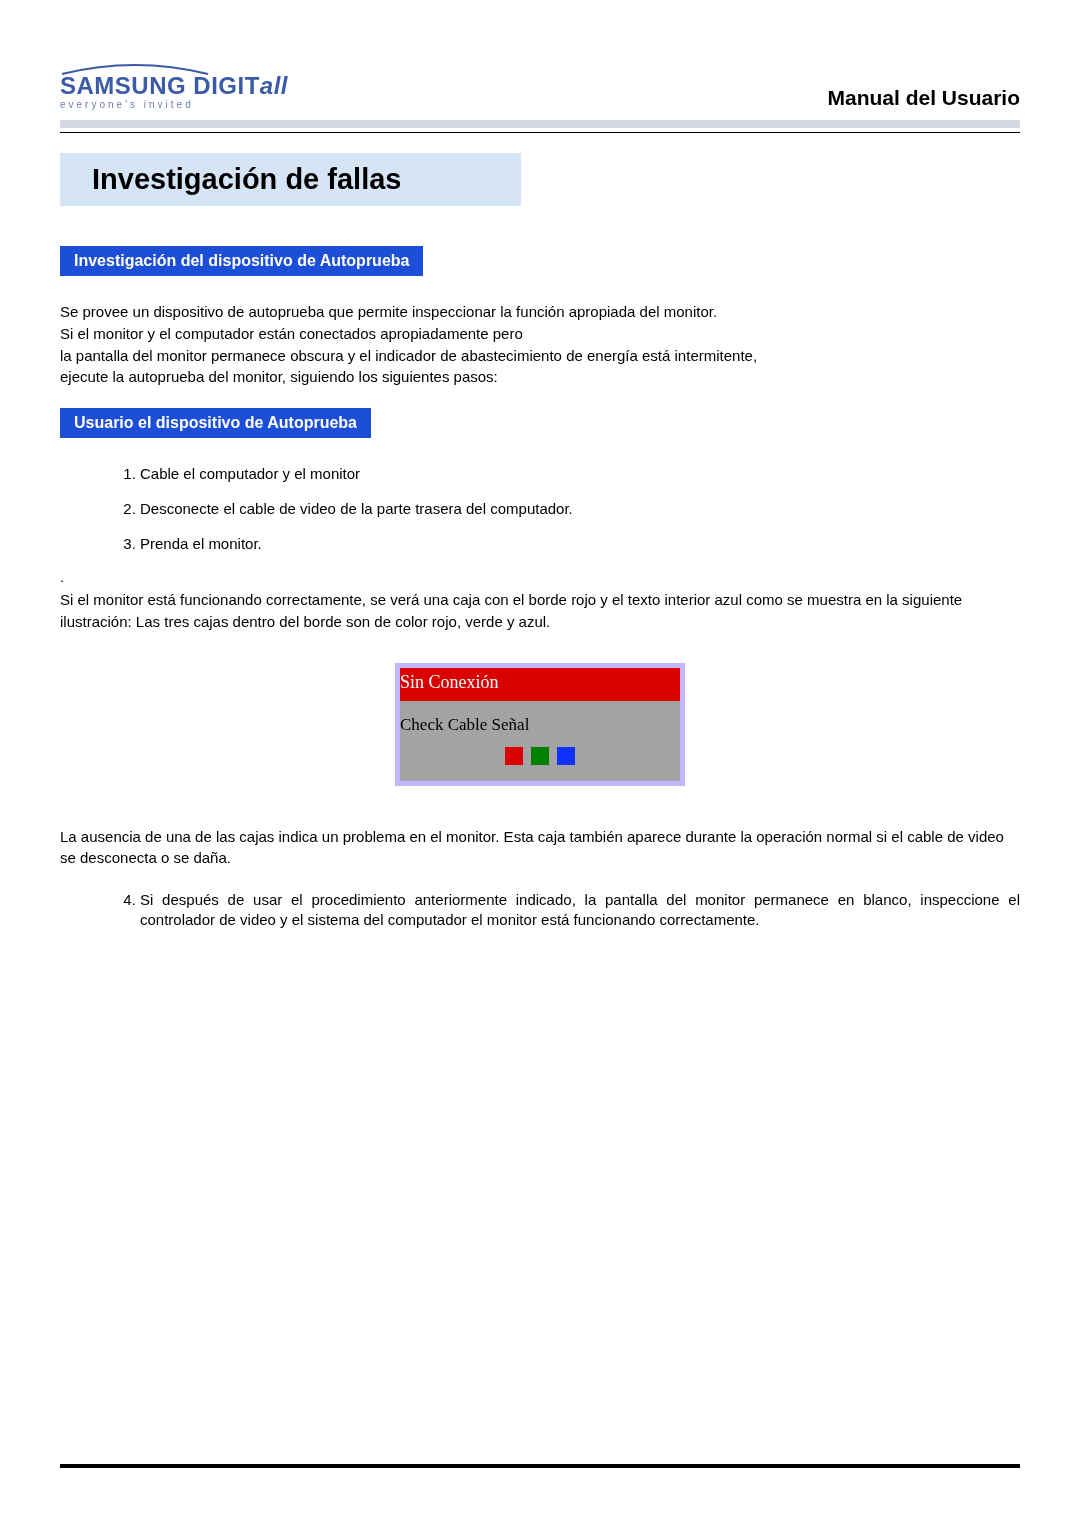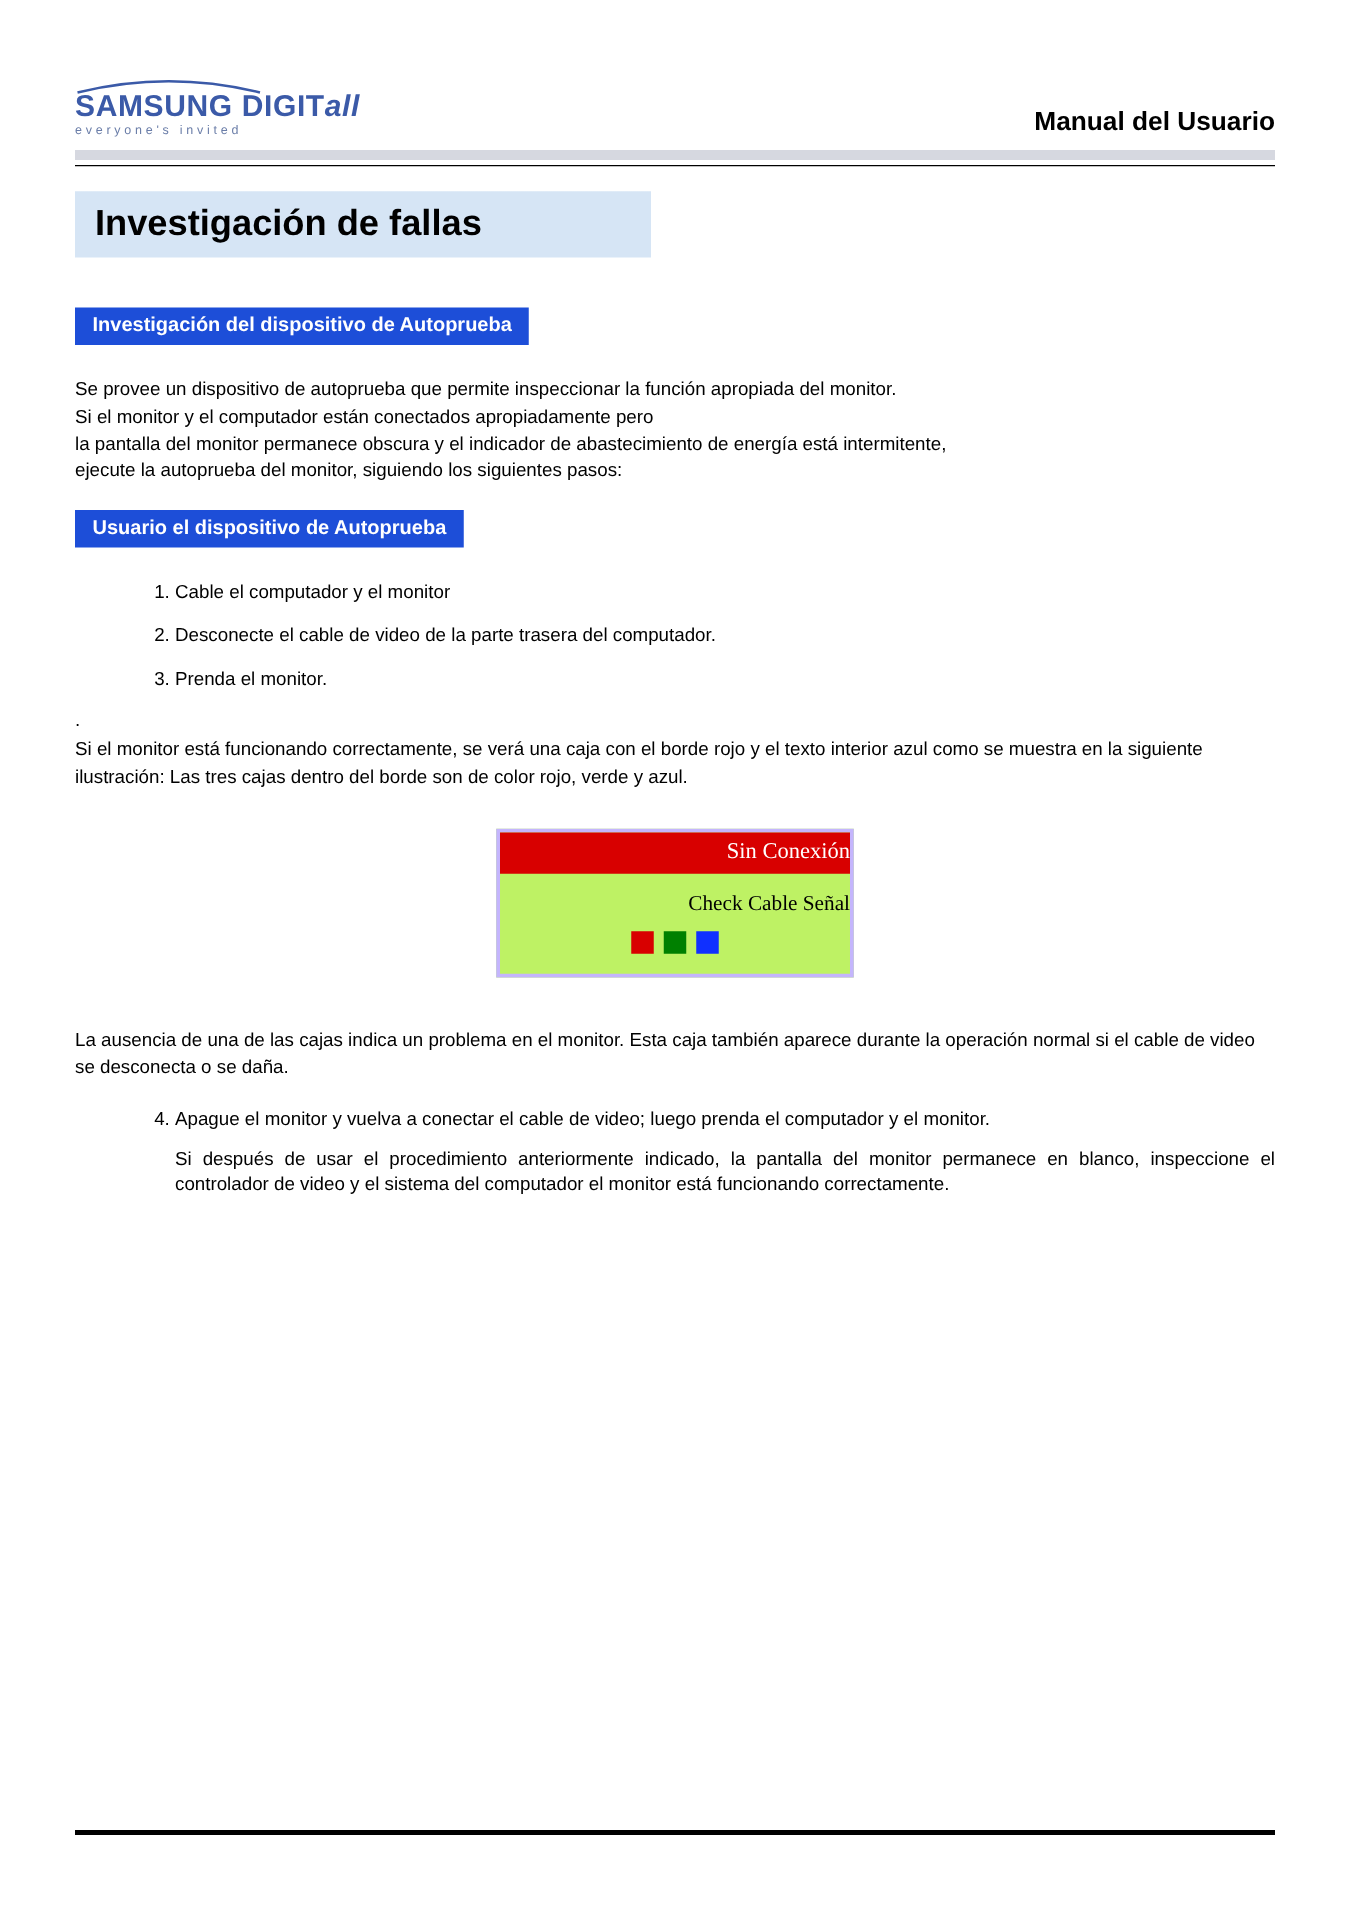--- a/index.html
+++ b/index.html
@@ -59,21 +59,21 @@
     background: #d6d8e0;
     margin-bottom: 4px;
   }
   .header-line {
     height: 1px;
     background: #000;
     margin-bottom: 20px;
   }
   .title-banner {
     background: linear-gradient(to right, #d6e5f5 0%, #d6e5f5 48%, #fff 48%, #fff 100%);
-    padding: 10px 16px;
+    padding: 10px 32px;
     margin-bottom: 40px;
   }
   .title-banner-text {
     font-size: 29px;
     font-weight: bold;
     color: #000;
   }
   .section-banner {
     background: #1d4ed8;
     color: #fff;
@@ -95,23 +95,23 @@
   .ol li {
     margin-bottom: 14px;
     line-height: 1.4;
   }
   .dot-line {
     margin: 0 0 4px 0;
   }
   .monitor-box {
     width: 280px;
     margin: 30px auto 40px auto;
-    border: 3px solid #c4b5fd;
-    background: #bef264;
-    text-align: right;
+    border: 5px solid #c4b5fd;
+    background: #a3a3a3;
+    text-align: left;
   }
   .monitor-head {
     background: #d80000;
     color: #fff;
     font-family: "Times New Roman", serif;
     font-size: 18px;
     padding: 4px 0 8px 0;
   }
   .monitor-body {
     padding: 14px 0 10px 0;
@@ -195,19 +195,18 @@
         <div class="sq g"></div>
         <div class="sq b"></div>
       </div>
     </div>
   </div>
 
   <div class="content-block">La ausencia de una de las cajas indica un problema en el monitor. Esta caja también aparece durante la operación normal si el cable de video se desconecta o se daña.</div>
 
   <ol class="ol" start="4">
     <li>
-      <span>Apague el monitor y vuelva a conectar el cable de video; luego prenda el computador y el monitor.</span>
       <div class="sub-text">Si después de usar el procedimiento anteriormente indicado, la pantalla del monitor permanece en blanco, inspeccione el controlador de video y el sistema del computador el monitor está funcionando correctamente.</div>
     </li>
   </ol>
 
   <div class="footer-line"></div>
 </div>
 
 </body></html>

